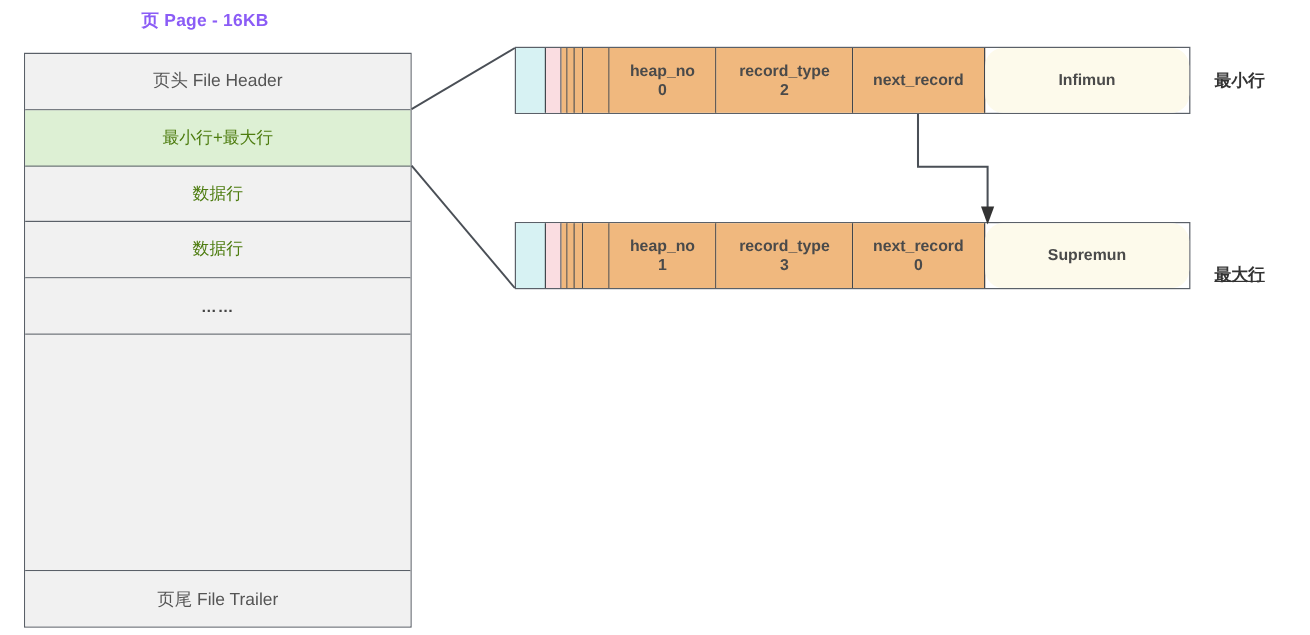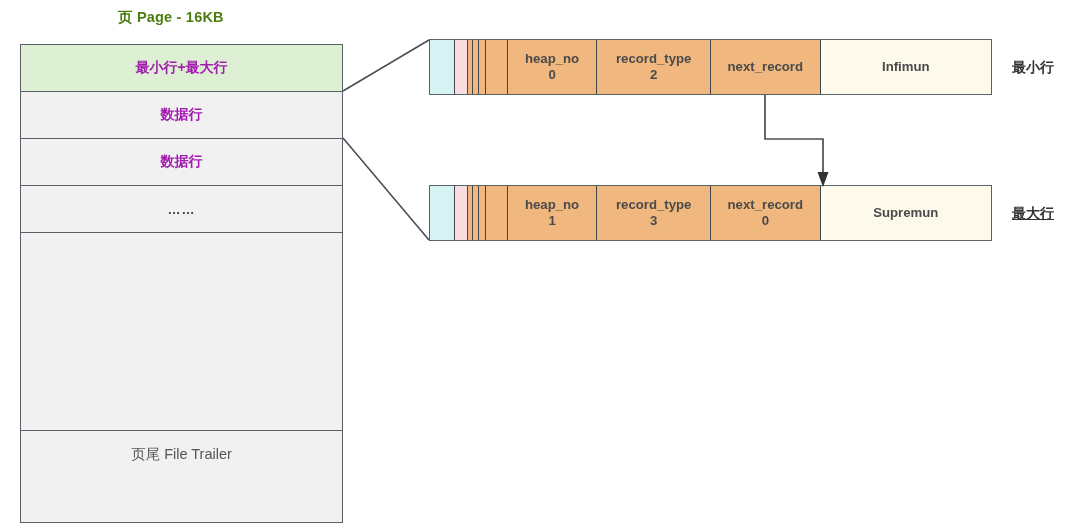--- a/index.html
+++ b/index.html
@@ -15,21 +15,21 @@
     overflow: hidden;
   }
 
   
   #page-title {
     position: absolute;
     left: 118px;
     top: 8px;
     font-size: 14.5px;
     font-weight: bold;
-    color: #4d7c0f;
+    color: #8b5cf6;
     letter-spacing: 0.2px;
     white-space: nowrap;
   }
 
   
   #page-box {
     position: absolute;
     left: 20px;
     top: 44px;
     width: 323px;
@@ -42,22 +42,22 @@
   }
   .page-row {
     position: relative;
     box-sizing: border-box;
     border-bottom: 1.4px solid #5a6068;
     display: flex;
     align-items: center;
     justify-content: center;
     background: #f1f1f1;
     font-size: 14px;
-    color: #a21caf;
-    font-weight: bold;
+    color: #4d7c0f;
+    font-weight: normal;
   }
   .page-row:last-child { border-bottom: none; text-align: right; }
   .page-row.normal-text { font-weight: normal; color: #555555; font-size: 14.5px; }
   .page-row.green { background: #ddf0d4; }
   .page-row.dots {
     color: #444444;
     font-weight: bold;
     letter-spacing: 1px;
     font-size: 13px;
   }
@@ -81,54 +81,57 @@
     display: flex;
     flex-direction: column;
     align-items: center;
     justify-content: center;
     font-size: 13.2px;
     font-weight: bold;
     color: #4a4a4a;
     line-height: 1.18;
     white-space: nowrap;
   }
-  .rec-cell:last-child { border-right: none; }
+  .rec-cell:last-child { border-right: none; border-radius: 15px; }
 
   .cell-cyan   { background: #d7f2f3; }
   .cell-pink   { background: #fadde1; }
   .cell-orange { background: #f0b87e; }
   .cell-cream  { background: #fdfaeb; }
 
   .rec-cell .cell-value { font-weight: bold; }
 
   
   .side-label {
     position: absolute;
     font-size: 14px;
     font-weight: bold;
     color: #333333;
     white-space: nowrap;
   }
   #side-label-0 { left: 1012px; top: 59px; }
-  #side-label-1 { left: 1012px; top: 205px; text-decoration: underline; }
+  #side-label-1 { left: 1012px; top: 220px; text-decoration: underline; }
 
   
   #connectors {
     position: absolute;
     left: 0; top: 0;
     width: 1092px; height: 529px;
     pointer-events: none;
   }
 </style>
 </head>
 <body>
 
 <div id="page-title">页 Page - 16KB</div>
 
 <div id="page-box">
+  <div class="page-row normal-text" style="height:47px;">
+    <span>页头 File Header</span>
+  </div>
   <div class="page-row green" style="height:47px;">
     <span>最小行+最大行</span>
   </div>
   <div class="page-row" style="height:47px;">
     <span>数据行</span>
   </div>
   <div class="page-row" style="height:47px;">
     <span>数据行</span>
   </div>
   <div class="page-row dots" style="height:47px;">

